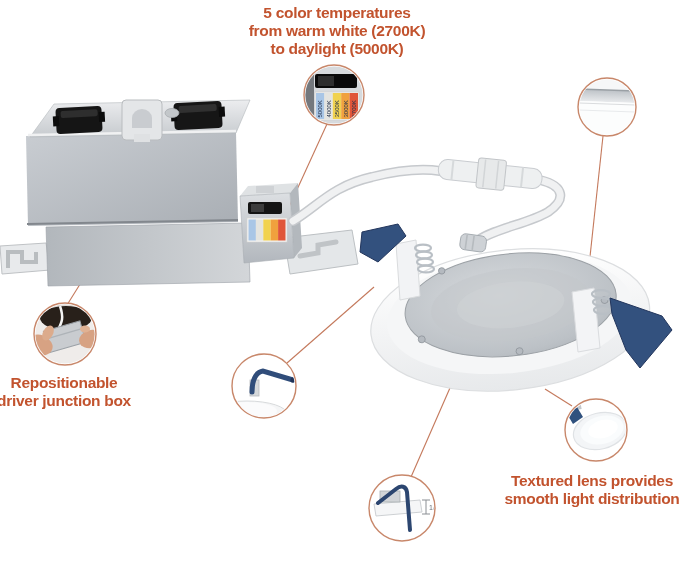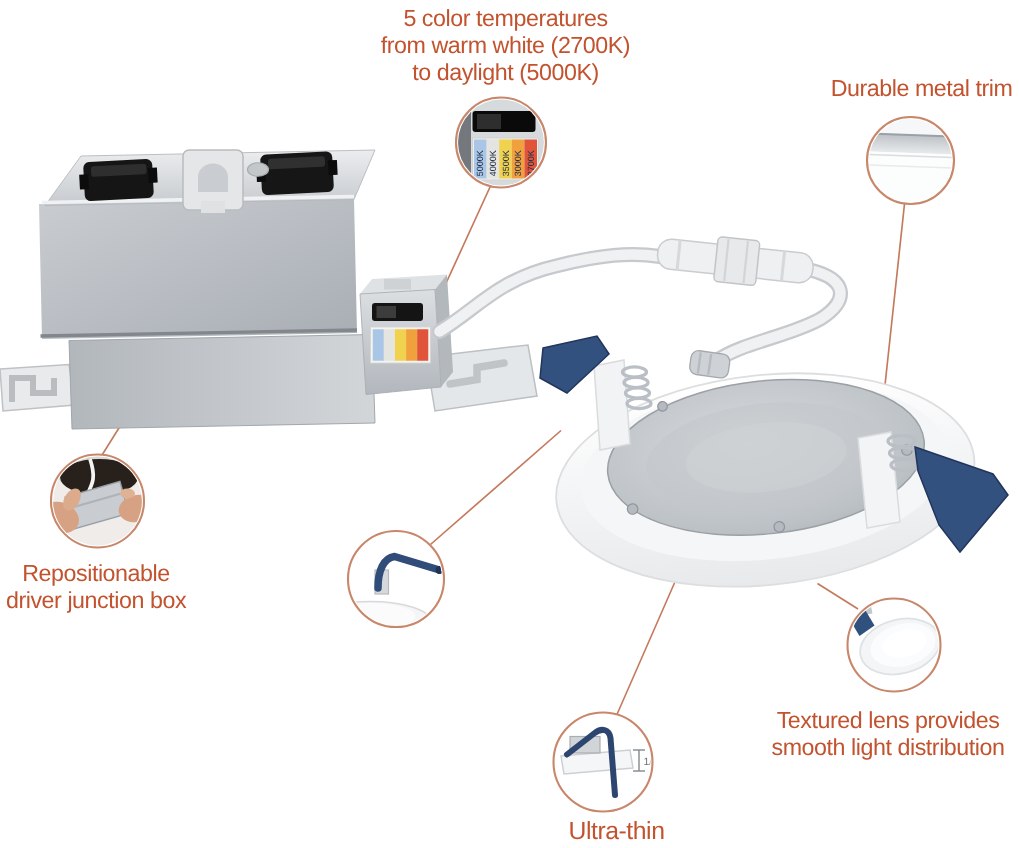--- a/index.html
+++ b/index.html
@@ -1,19 +1,19 @@
 <!DOCTYPE html>
 <html><head>
 <meta charset="utf-8">
 <style>
   html,body{margin:0;padding:0;background:#fff;}
   #stage{position:relative;width:679px;height:565px;background:#ffffff;overflow:hidden;
          font-family:"Liberation Sans",sans-serif;}
   .ann{position:absolute;color:#c2532e;white-space:pre-line;text-align:center;
-       font-size:15.5px;line-height:1.16;letter-spacing:-0.3px;font-weight:400;}
+       font-size:15.5px;line-height:1.16;letter-spacing:-0.3px;font-weight:700;}
   .ann.right{text-align:right;}
   svg text{font-family:"Liberation Sans",sans-serif;}
 </style>
 </head>
 <body>
 
 <div id="stage">
 
 <svg width="679" height="565" viewBox="0 0 679 565">
   <defs>
@@ -269,20 +269,18 @@
       </g>
       <text x="429" y="510" font-size="7" fill="#6b7077">1/2"</text>
     </g>
   </g>
 </svg>
 
 
 <div class="ann" style="left:217px;top:4px;width:240px;">5 color temperatures
 from warm white (2700K)
 to daylight (5000K)</div>
-<div class="ann right" style="left:515px;top:51px;width:160px;">Durable metal trim</div>
 <div class="ann" style="left:-17px;top:374px;width:162px;">Repositionable
 driver junction box</div>
 <div class="ann" style="left:492px;top:472px;width:200px;">Textured lens provides
 smooth light distribution</div>
-<div class="ann" style="left:331px;top:545px;width:160px;font-size:16.5px;">Ultra-thin</div>
 
 </div>
 
 </body></html>

